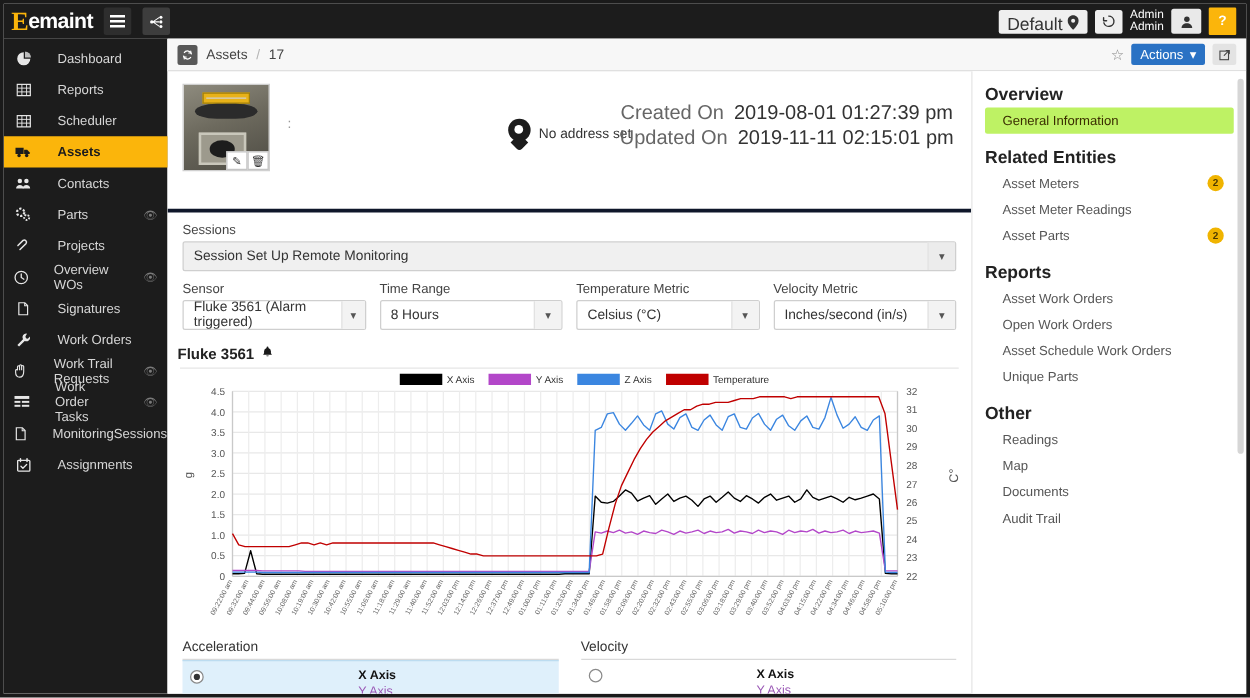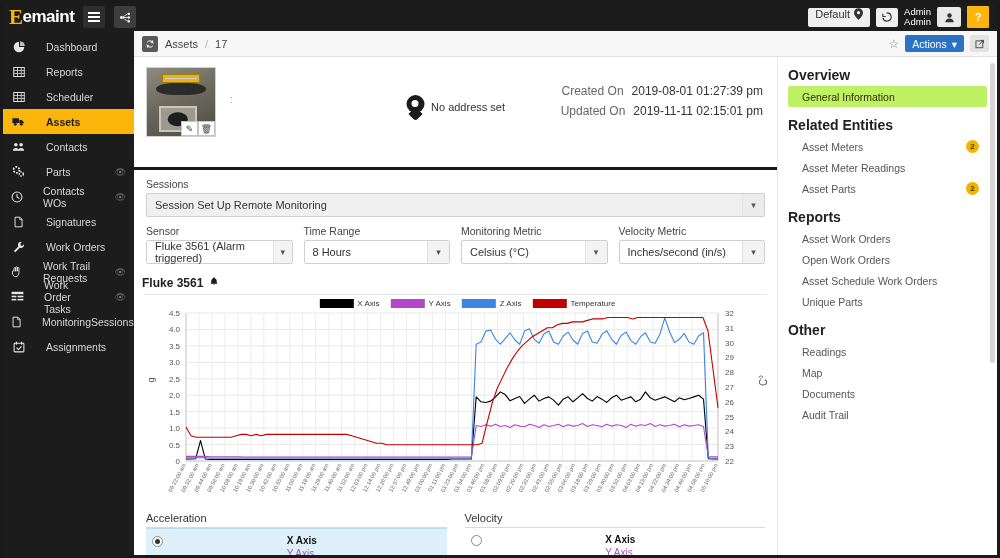--- a/index.html
+++ b/index.html
@@ -27,21 +27,21 @@
     width:22px; height:22px; background:#2e2e2e; border-radius:2px;
     margin-left:9px; display:flex; align-items:center; justify-content:center;
     color:#fff;
   }
   .tb-icon-btn.light { background:#3d3d3d; }
   .hamb { display:flex; flex-direction:column; gap:2px; }
   .hamb i { display:block; width:12px; height:2px; background:#fff; }
   .topbar-right { margin-left:auto; display:flex; align-items:center; gap:6px; padding-right:2px; }
   .pill {
     background:#efefef; border-radius:2px; height:19px; padding:0 7px;
-    display:flex; align-items:flex-start; gap:4px; font-size:11px; color:#333;
+    display:flex; align-items:flex-end; gap:4px; font-size:14px; color:#333;
   }
   .sq-btn {
     background:#efefef; border-radius:2px; width:22px; height:19px;
     display:flex; align-items:center; justify-content:center; font-size:12px; color:#333;
   }
   .user-name { color:#fff; font-size:9.5px; line-height:1.1; text-align:right; }
   .avatar-btn { background:#e9e9e9; width:24px; height:20px; display:flex; align-items:center; justify-content:center; border-radius:2px;}
   .help-btn { background:#fbb50b; width:22px; height:22px; display:flex; align-items:center; justify-content:center;
               color:#fff; font-size:11px; font-weight:bold; border-radius:1px;}
 
@@ -111,21 +111,21 @@
   .pin::before {
     content:""; position:absolute; left:0; top:0; width:18px; height:18px;
     border-radius:50% 50% 50% 50%; background:#1c1c1c;
   }
   .pin::after {
     content:""; position:absolute; left:4px; top:14px; width:10px; height:10px;
     background:#1c1c1c; transform:rotate(45deg); border-radius:0 0 3px 0;
   }
   .pin i { position:absolute; left:5.5px; top:4.5px; width:7px; height:7px;
            background:#fff; border-radius:50%; z-index:2; }
-  .meta { position:absolute; right:14px; top:24px; text-align:right; font-size:12px; color:#555; line-height:20px;}
+  .meta { position:absolute; right:14px; top:24px; text-align:center; font-size:16px; color:#555; line-height:20px;}
   .meta .lbl { color:#666; margin-right:8px; }
   .meta .val { color:#333; }
   .meta-row { white-space:nowrap; }
 
   
   .formwrap { border-top:3px solid #0f172a; padding:8px 12px 0 12px; }
   .fieldlabel { font-size:10.5px; color:#444; margin-bottom:3px; }
   .selectbox {
     height:24px; border:1px solid #cfcfcf; background:#f0f0f0; border-radius:2px;
     display:flex; align-items:center; padding:0 0 0 8px; font-size:11px; color:#333;
@@ -307,25 +307,33 @@
               <circle cx="5.5" cy="6" r="3.6" fill="none" stroke="#e6e6e6" stroke-width="2.2" stroke-dasharray="2.2 1.6"></circle>
               <circle cx="11.5" cy="11" r="2.5" fill="none" stroke="#e6e6e6" stroke-width="1.8" stroke-dasharray="1.8 1.3"></circle>
             </svg>
         </span>
         <span>Parts</span>
         <span class="eye">👁</span>
       </div>
       <div class="nav-item">
         <span class="ico">
           <svg width="12" height="12" viewBox="0 0 16 16">
+              <path d="M12 4.5L5.5 11a2.3 2.3 0 0 0 3.2 3.2l5.5-5.5" stroke="#e6e6e6" stroke-width="1.6" fill="none" stroke-linecap="round" transform="rotate(180 8 8)"></path>
+            </svg>
+        </span>
+        <span>Projects</span>
+      </div>
+      <div class="nav-item">
+        <span class="ico">
+          <svg width="12" height="12" viewBox="0 0 16 16">
               <circle cx="8" cy="8" r="6.6" fill="none" stroke="#e6e6e6" stroke-width="1.4"></circle>
               <path d="M8 4.2V8l2.8 1.8" stroke="#e6e6e6" stroke-width="1.4" fill="none" stroke-linecap="round"></path>
             </svg>
         </span>
-        <span>Contacts WOs</span>
+        <span>Overview WOs</span>
         <span class="eye">👁</span>
       </div>
       <div class="nav-item">
         <span class="ico">
           <svg width="11" height="12" viewBox="0 0 16 16">
               <path d="M3 1h7l3.2 3.2V15H3z" fill="none" stroke="#e6e6e6" stroke-width="1.4"></path>
               <path d="M9.8 1.2v3.4h3.4" fill="none" stroke="#e6e6e6" stroke-width="1.2"></path>
             </svg>
         </span>
         <span>Signatures</span>
@@ -460,21 +468,21 @@
                 </div>
               </div>
               <div>
                 <div class="fieldlabel">Time Range</div>
                 <div class="selectbox white">
                   <span>8 Hours</span>
                   <span class="caret">▾</span>
                 </div>
               </div>
               <div>
-                <div class="fieldlabel">Monitoring Metric</div>
+                <div class="fieldlabel">Temperature Metric</div>
                 <div class="selectbox white">
                   <span>Celsius (°C)</span>
                   <span class="caret">▾</span>
                 </div>
               </div>
               <div>
                 <div class="fieldlabel">Velocity Metric</div>
                 <div class="selectbox white">
                   <span>Inches/second (in/s)</span>
                   <span class="caret">▾</span>

